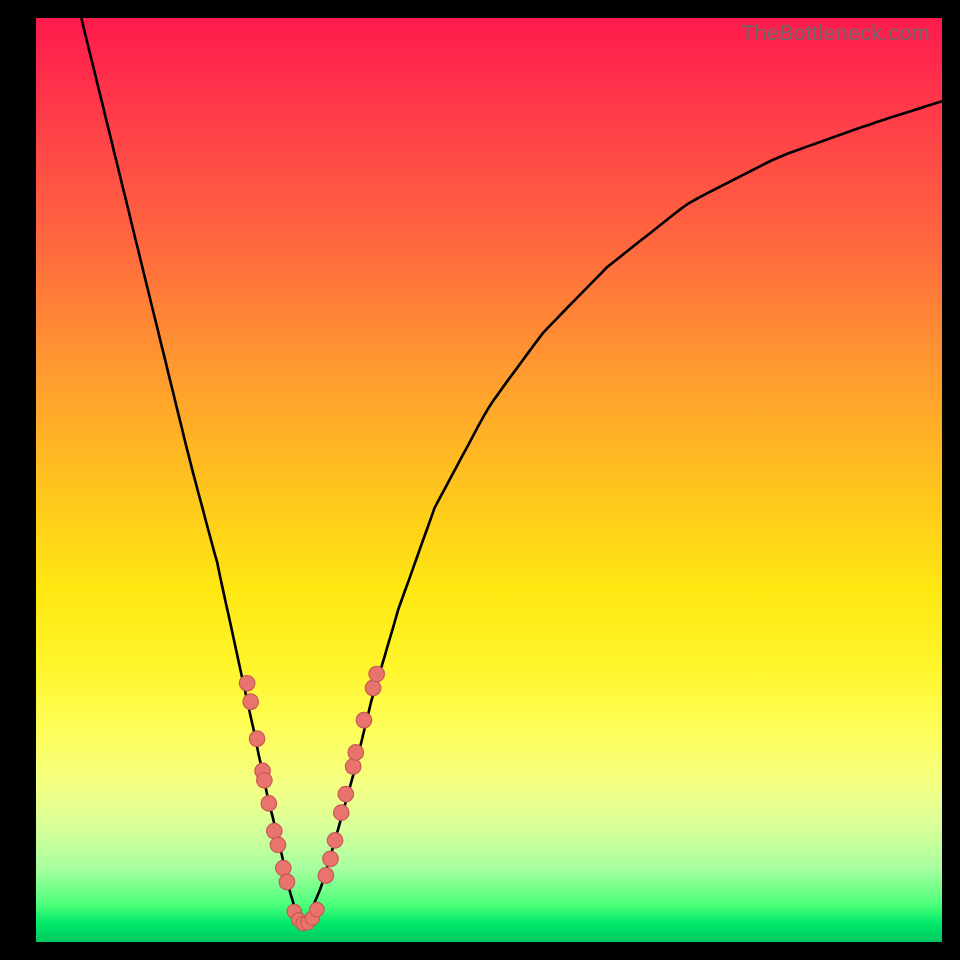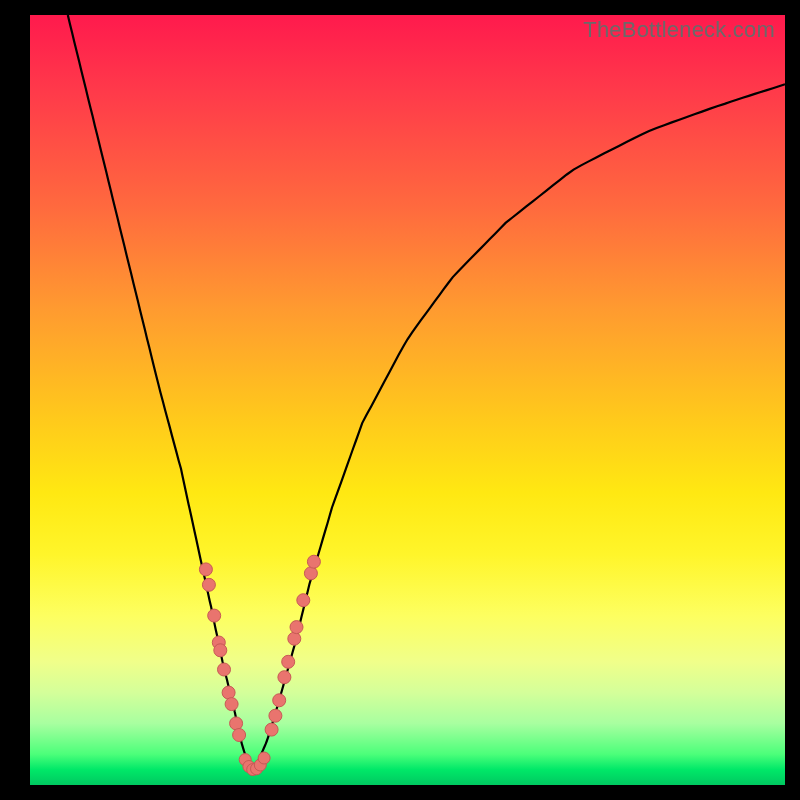--- a/index.html
+++ b/index.html
@@ -32,21 +32,21 @@
       #4cff7a 96%,
       #00e868 98%,
       #00c860 100%
     );
   }
   .watermark {
     position: absolute;
     top: 2px;
     right: 10px;
     color: #6a6a6a;
-    font-size: 22px;
+    font-size: 18px;
     font-weight: 500;
     letter-spacing: 0.2px;
     z-index: 5;
   }
   svg.plot {
     position: absolute;
     left: 0;
     top: 0;
     width: 755px;
     height: 770px;

